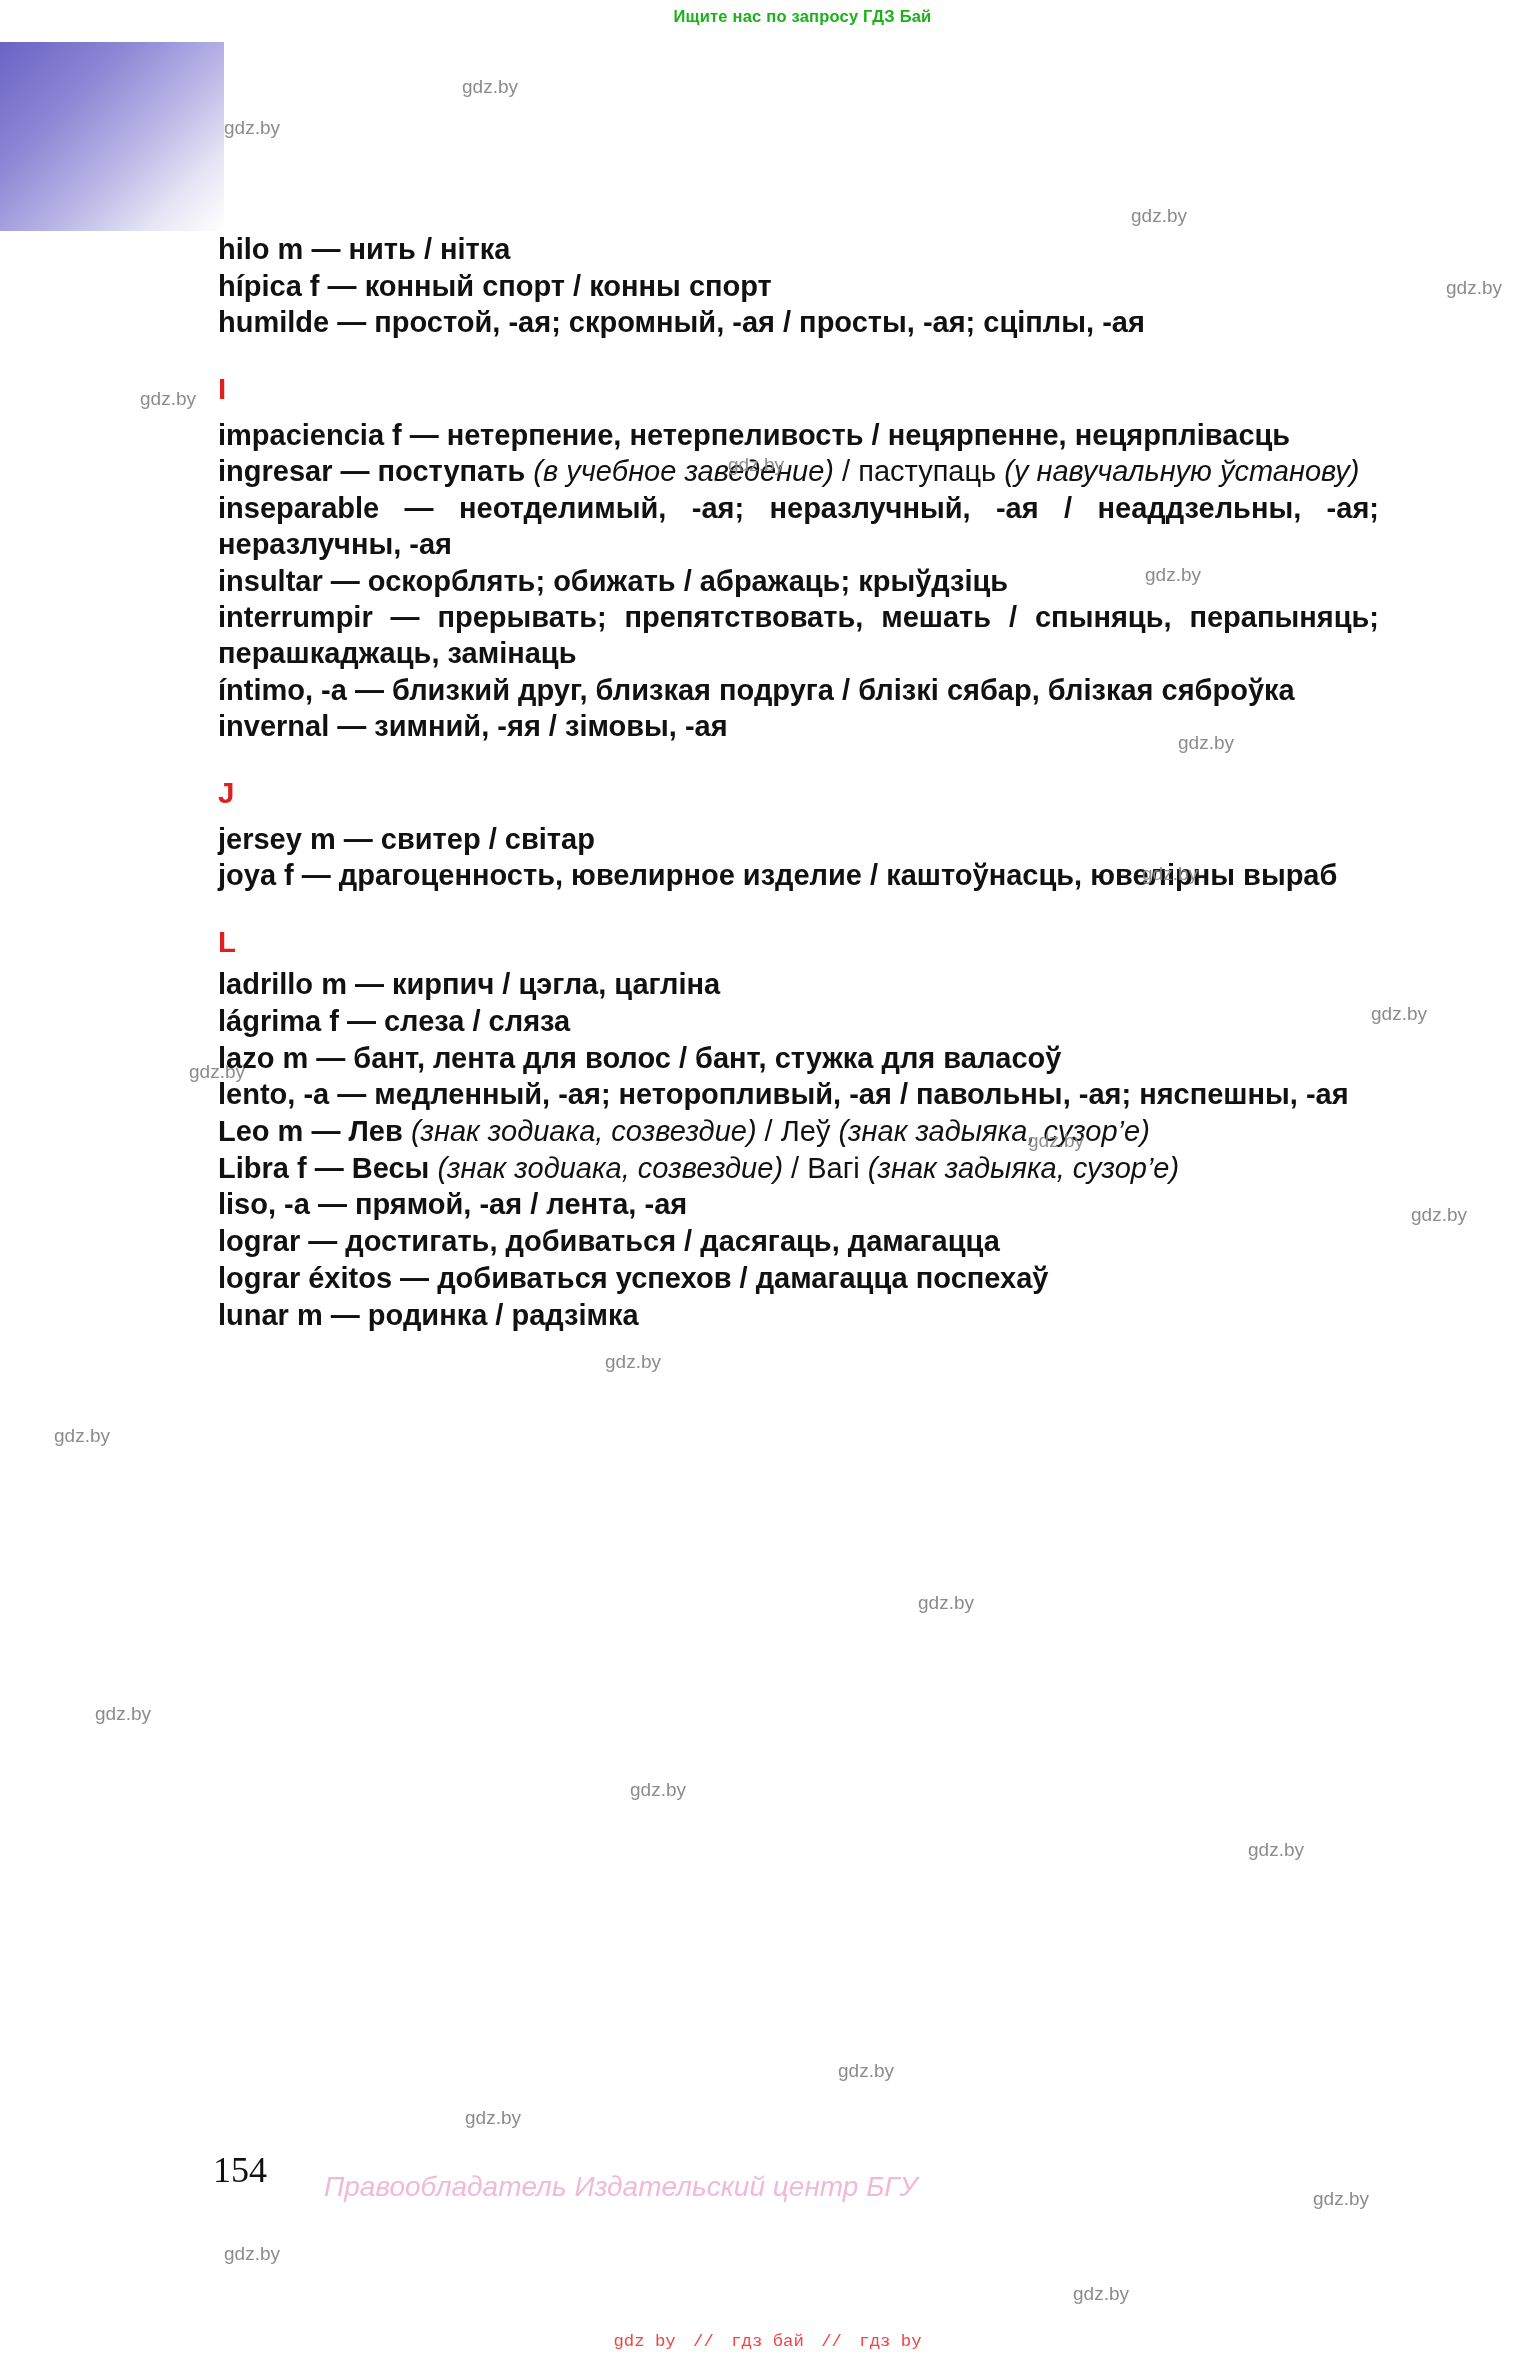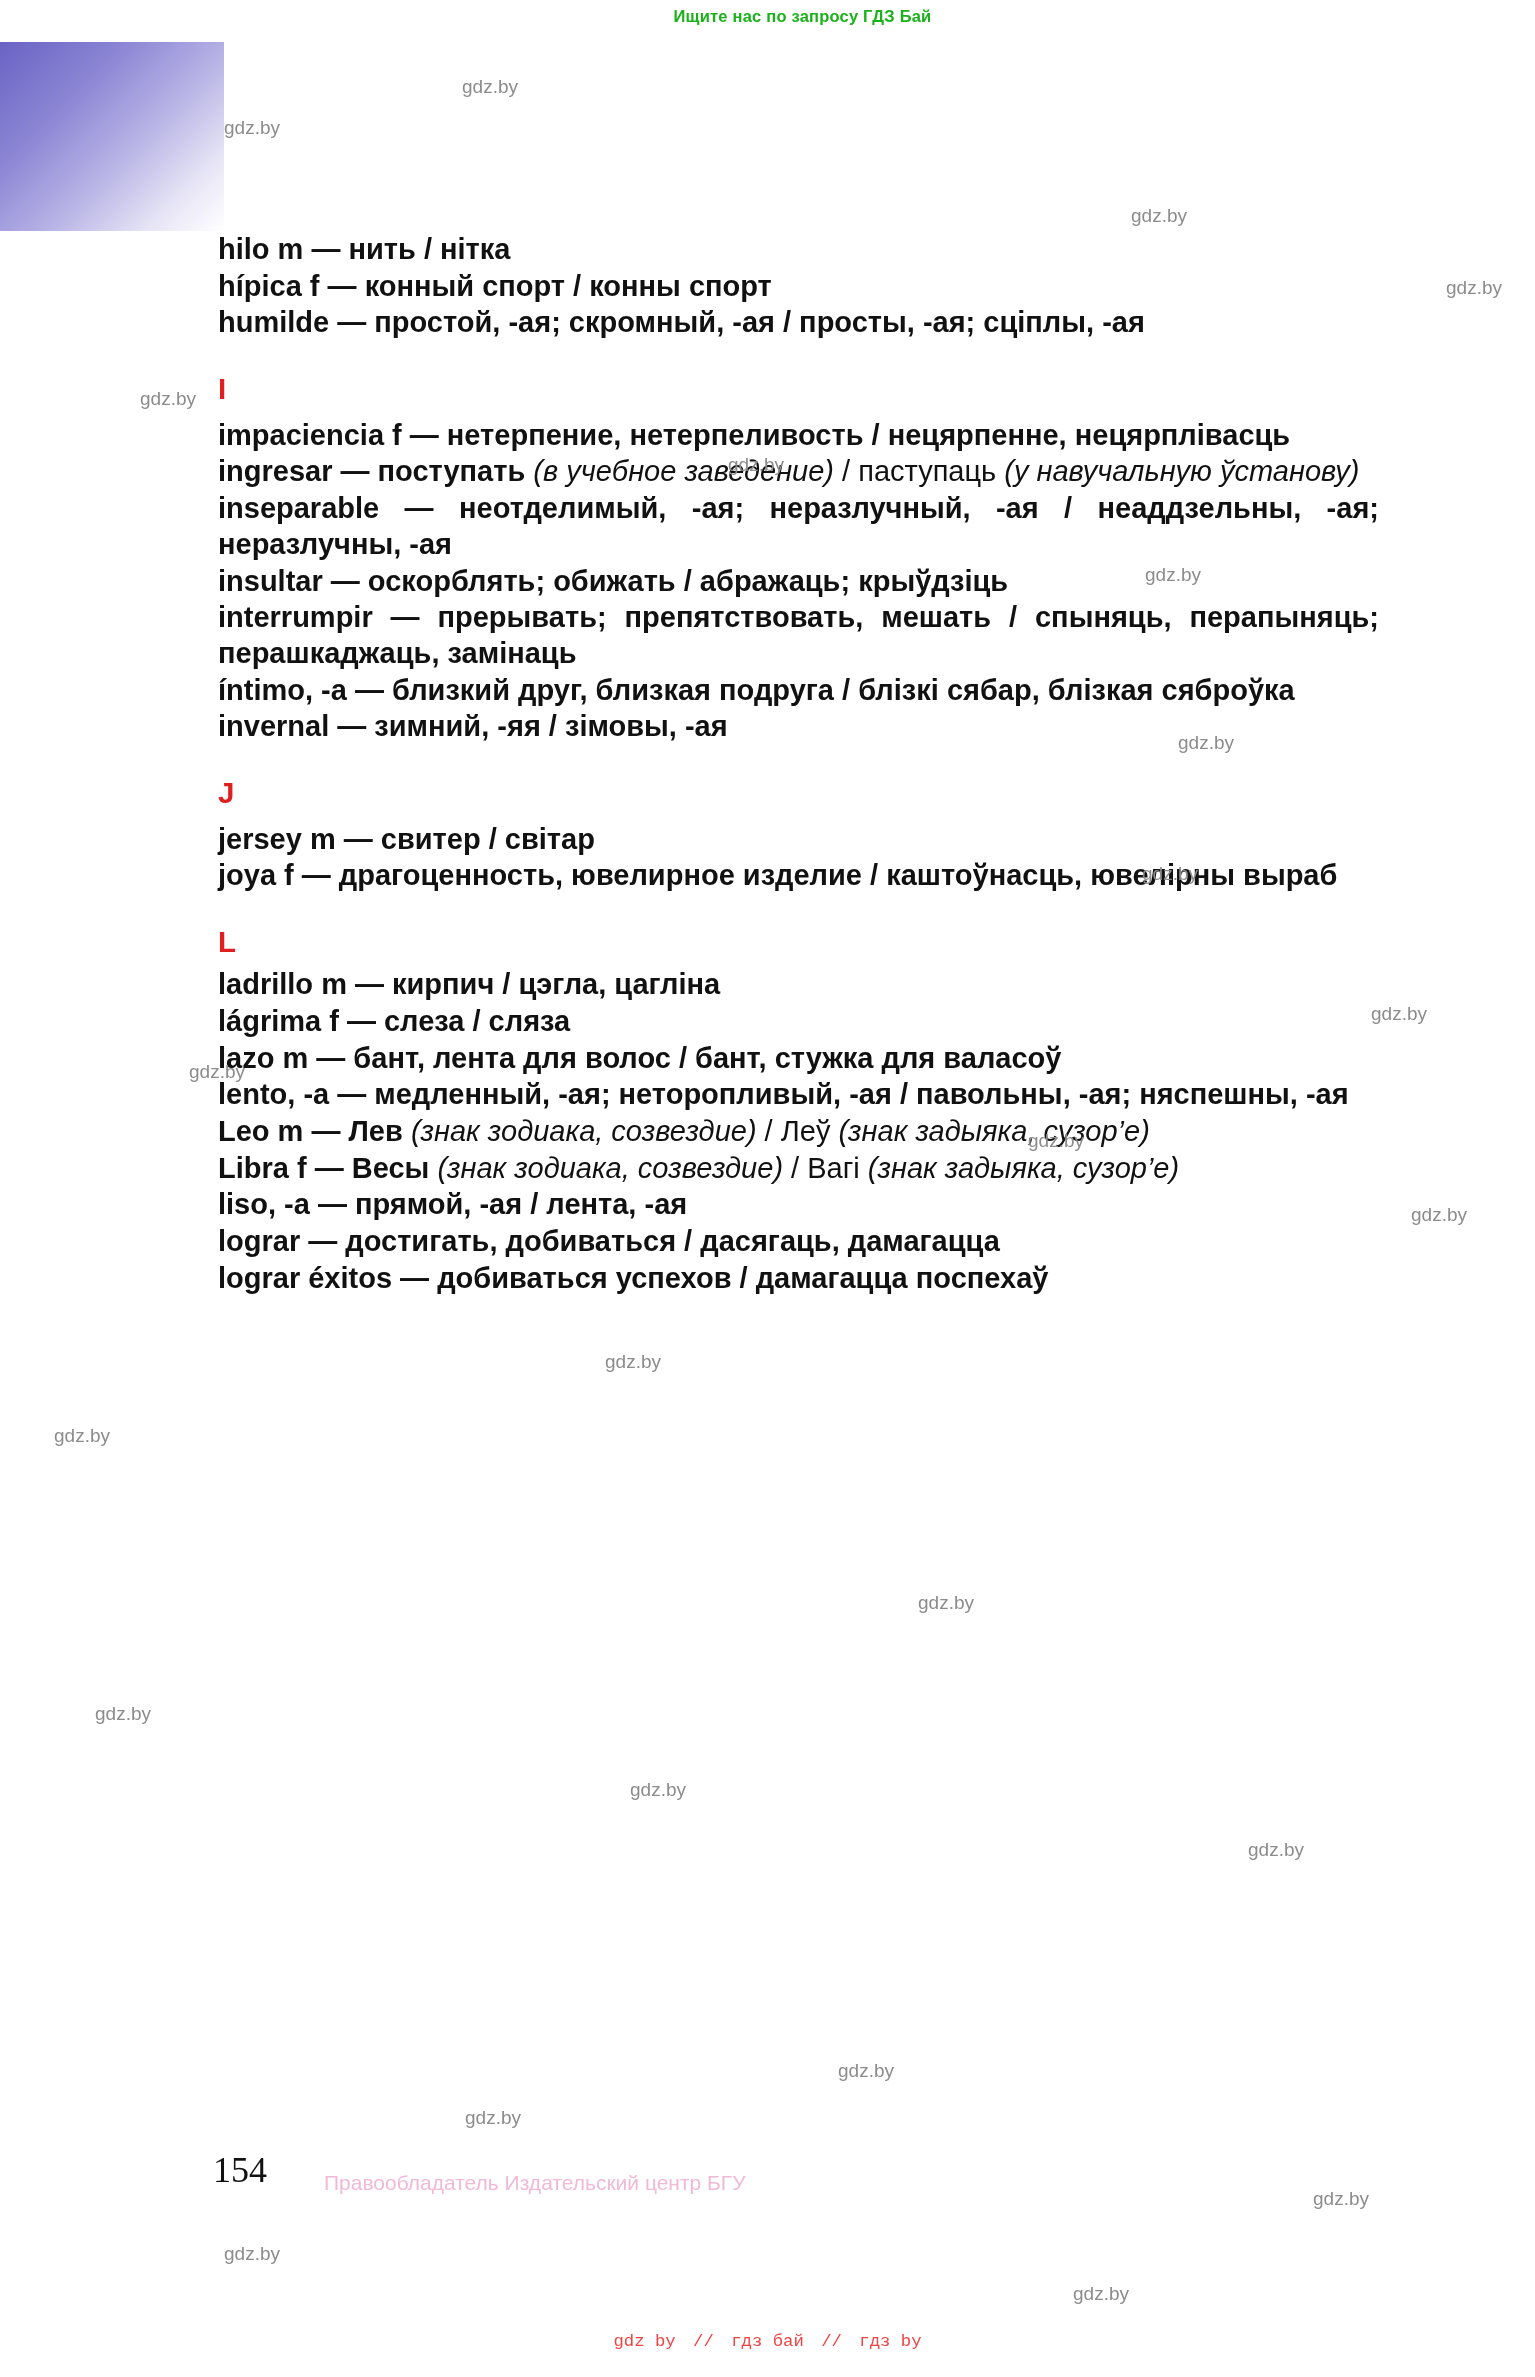--- a/index.html
+++ b/index.html
@@ -77,23 +77,24 @@
     top: 2149px;
     font-family: "Liberation Serif", serif;
     font-size: 36px;
     color: #111111;
   }
   .copyright {
     position: absolute;
     left: 324px;
     top: 2171px;
     font-family: "Liberation Sans", sans-serif;
-    font-size: 21px;
+    font-size: 28px;
     color: #f0b9d8;
     white-space: nowrap;
+    font-style: italic;
   }
   .footer-links {
     position: absolute;
     left: 0;
     top: 2332px;
     width: 100%;
     text-align: center;
     font-family: Liberation Mono, monospace;
     font-size: 17.3px;
     color: #ef4444;
@@ -156,20 +157,21 @@
     <p class="entry"><span class="hw">lazo m — бант, лента для волос / бант, стужка для валасоў</span></p>
     <p class="entry"><span class="hw">lento, -a — медленный, -ая; неторопливый, -ая / павольны, -ая; няспешны, -ая</span></p>
 
     <p class="entry"><span class="hw">Leo m — Лев </span><i>(знак зодиака, созвездие)</i><span> / Леў </span><i>(знак задыяка, сузор’е)</i></p>
 
     <p class="entry"><span class="hw">Libra f — Весы </span><i>(знак зодиака, созвездие)</i><span> / Вагі </span><i>(знак задыяка, сузор’е)</i></p>
 
     <p class="entry"><span class="hw">liso, -a — прямой, -ая / лента, -ая</span></p>
     <p class="entry"><span class="hw">lograr — достигать, добиваться / дасягаць, дамагацца</span></p>
     <p class="entry"><span class="hw">lograr éxitos — добиваться успехов / дамагацца поспехаў</span></p>
+    <p class="entry"><span class="hw">lunar m — родинка / радзімка</span></p>
 
   </div>
 
   <div class="page-number">154</div>
   <div class="copyright">Правообладатель Издательский центр БГУ</div>
 
   <div class="footer-links">
     <span>gdz by</span>
     <span>//</span>
     <span>гдз бай</span>

